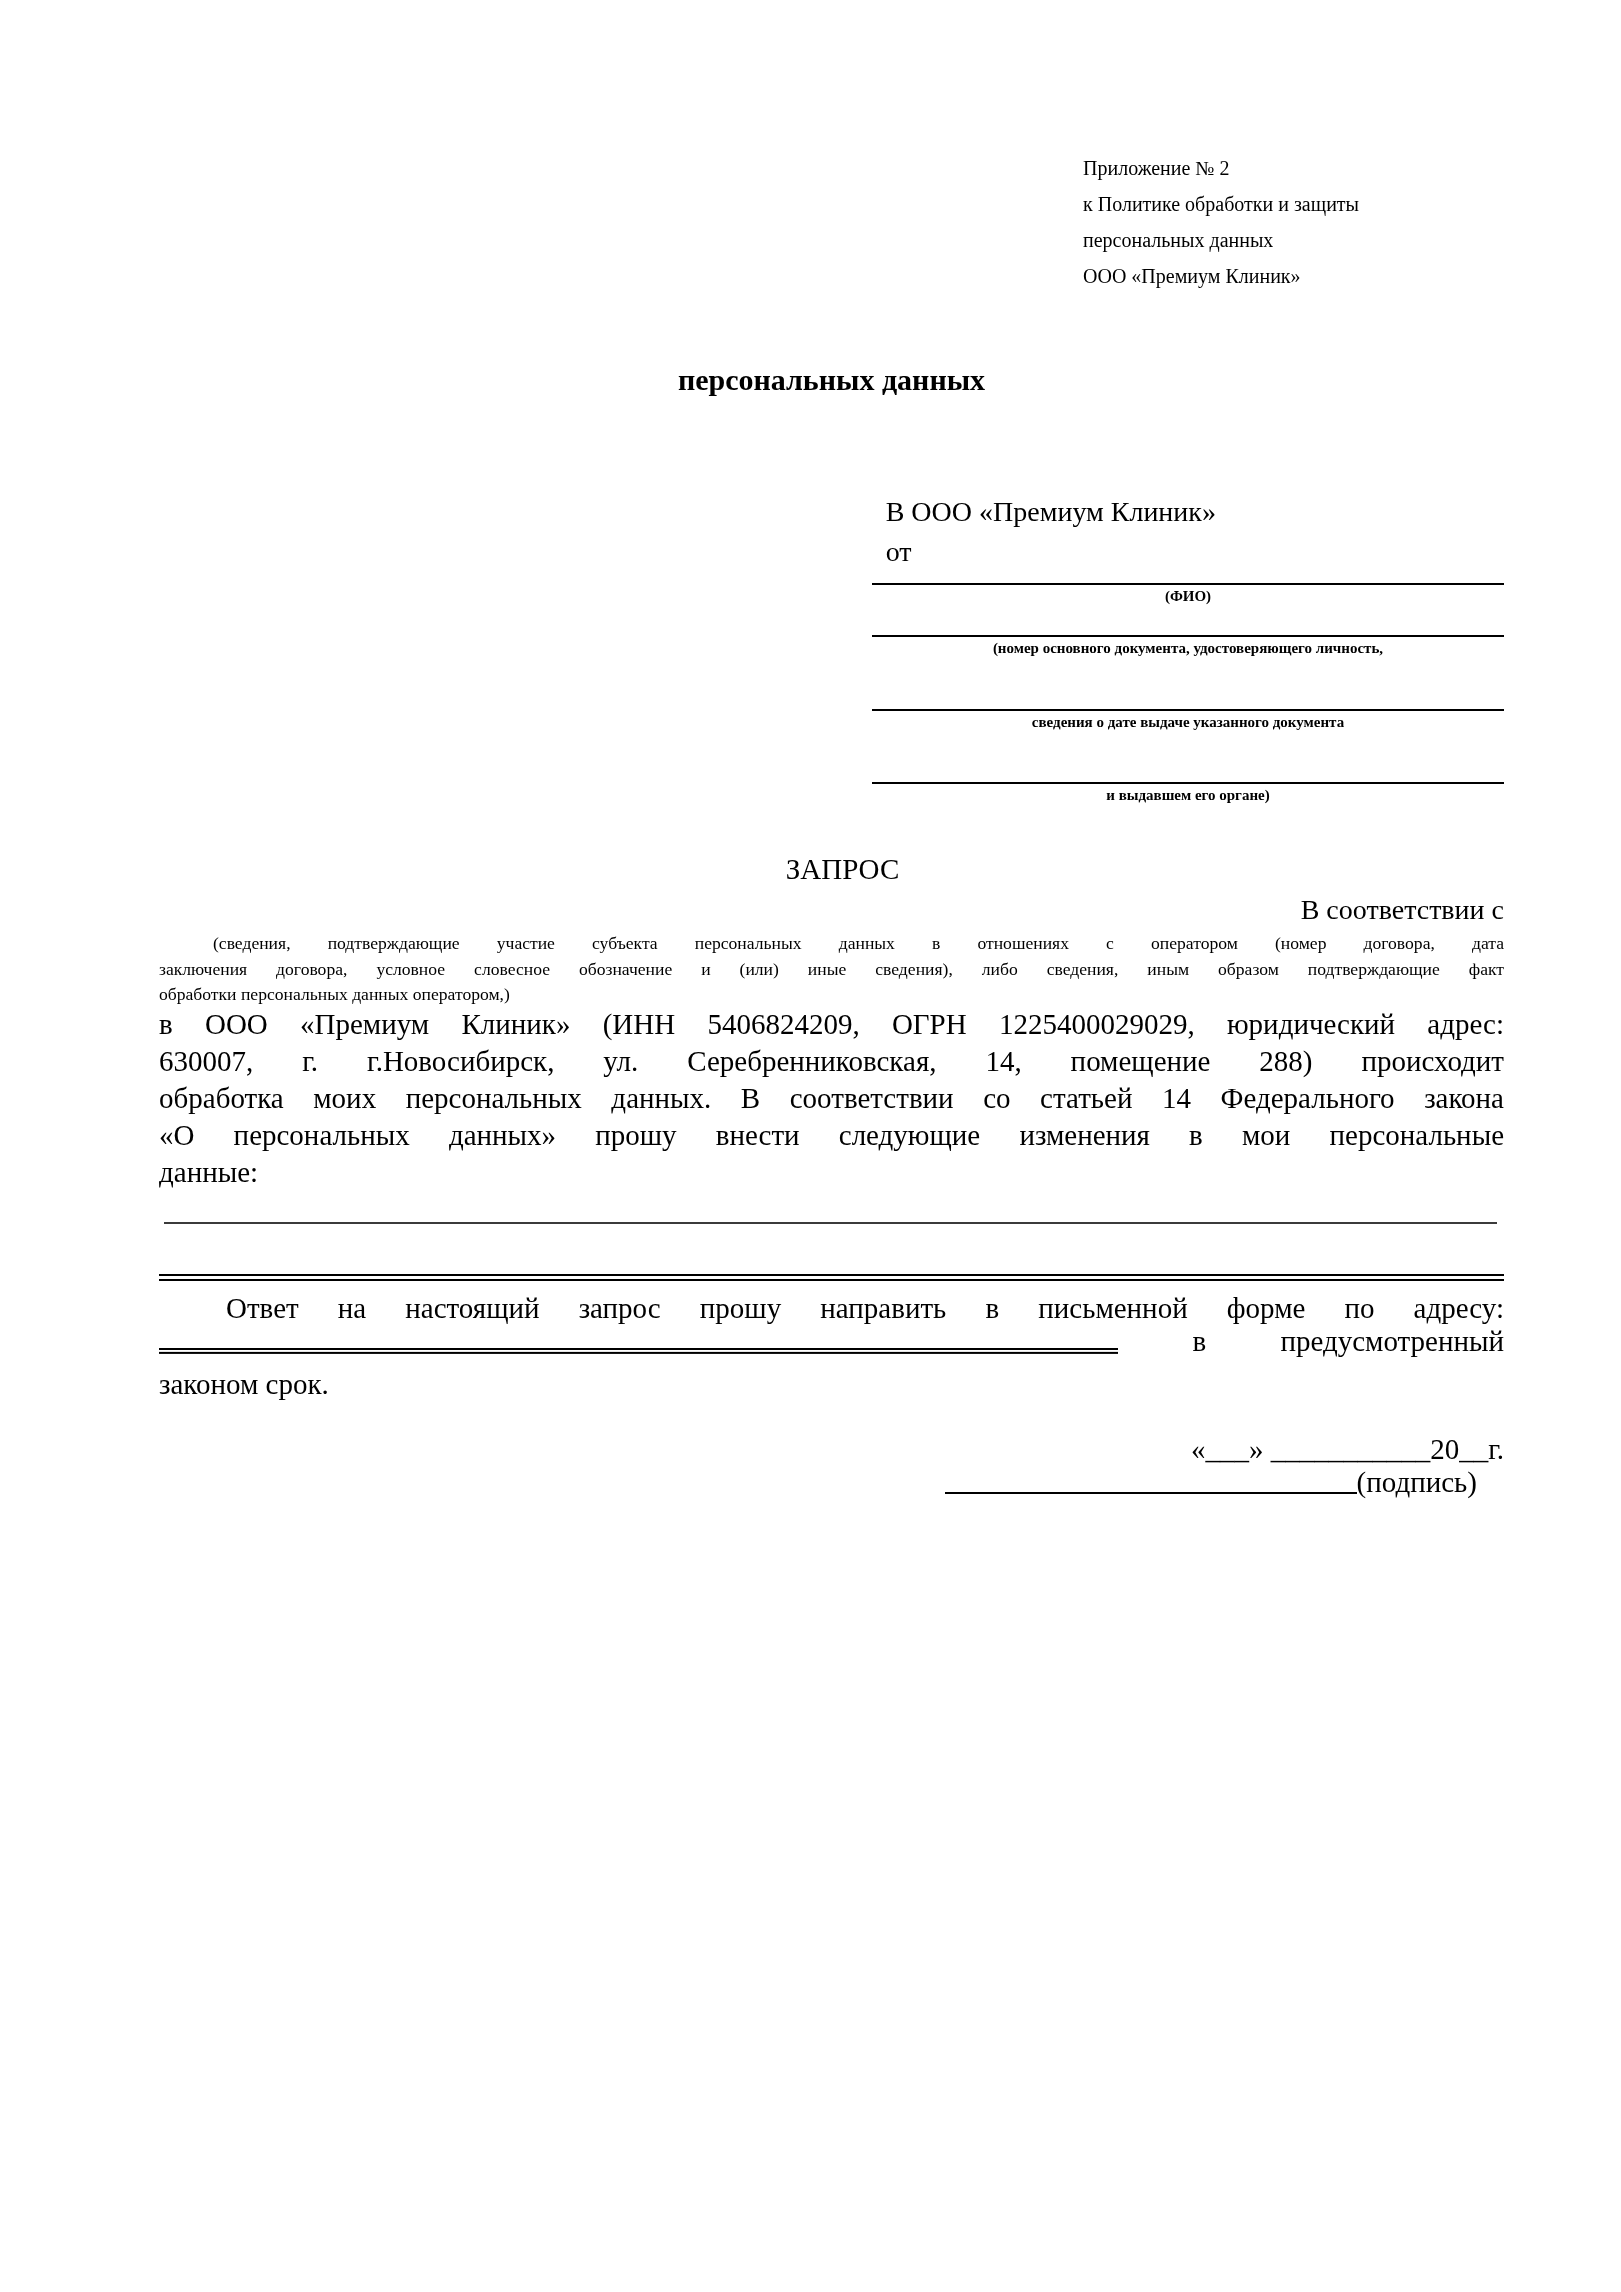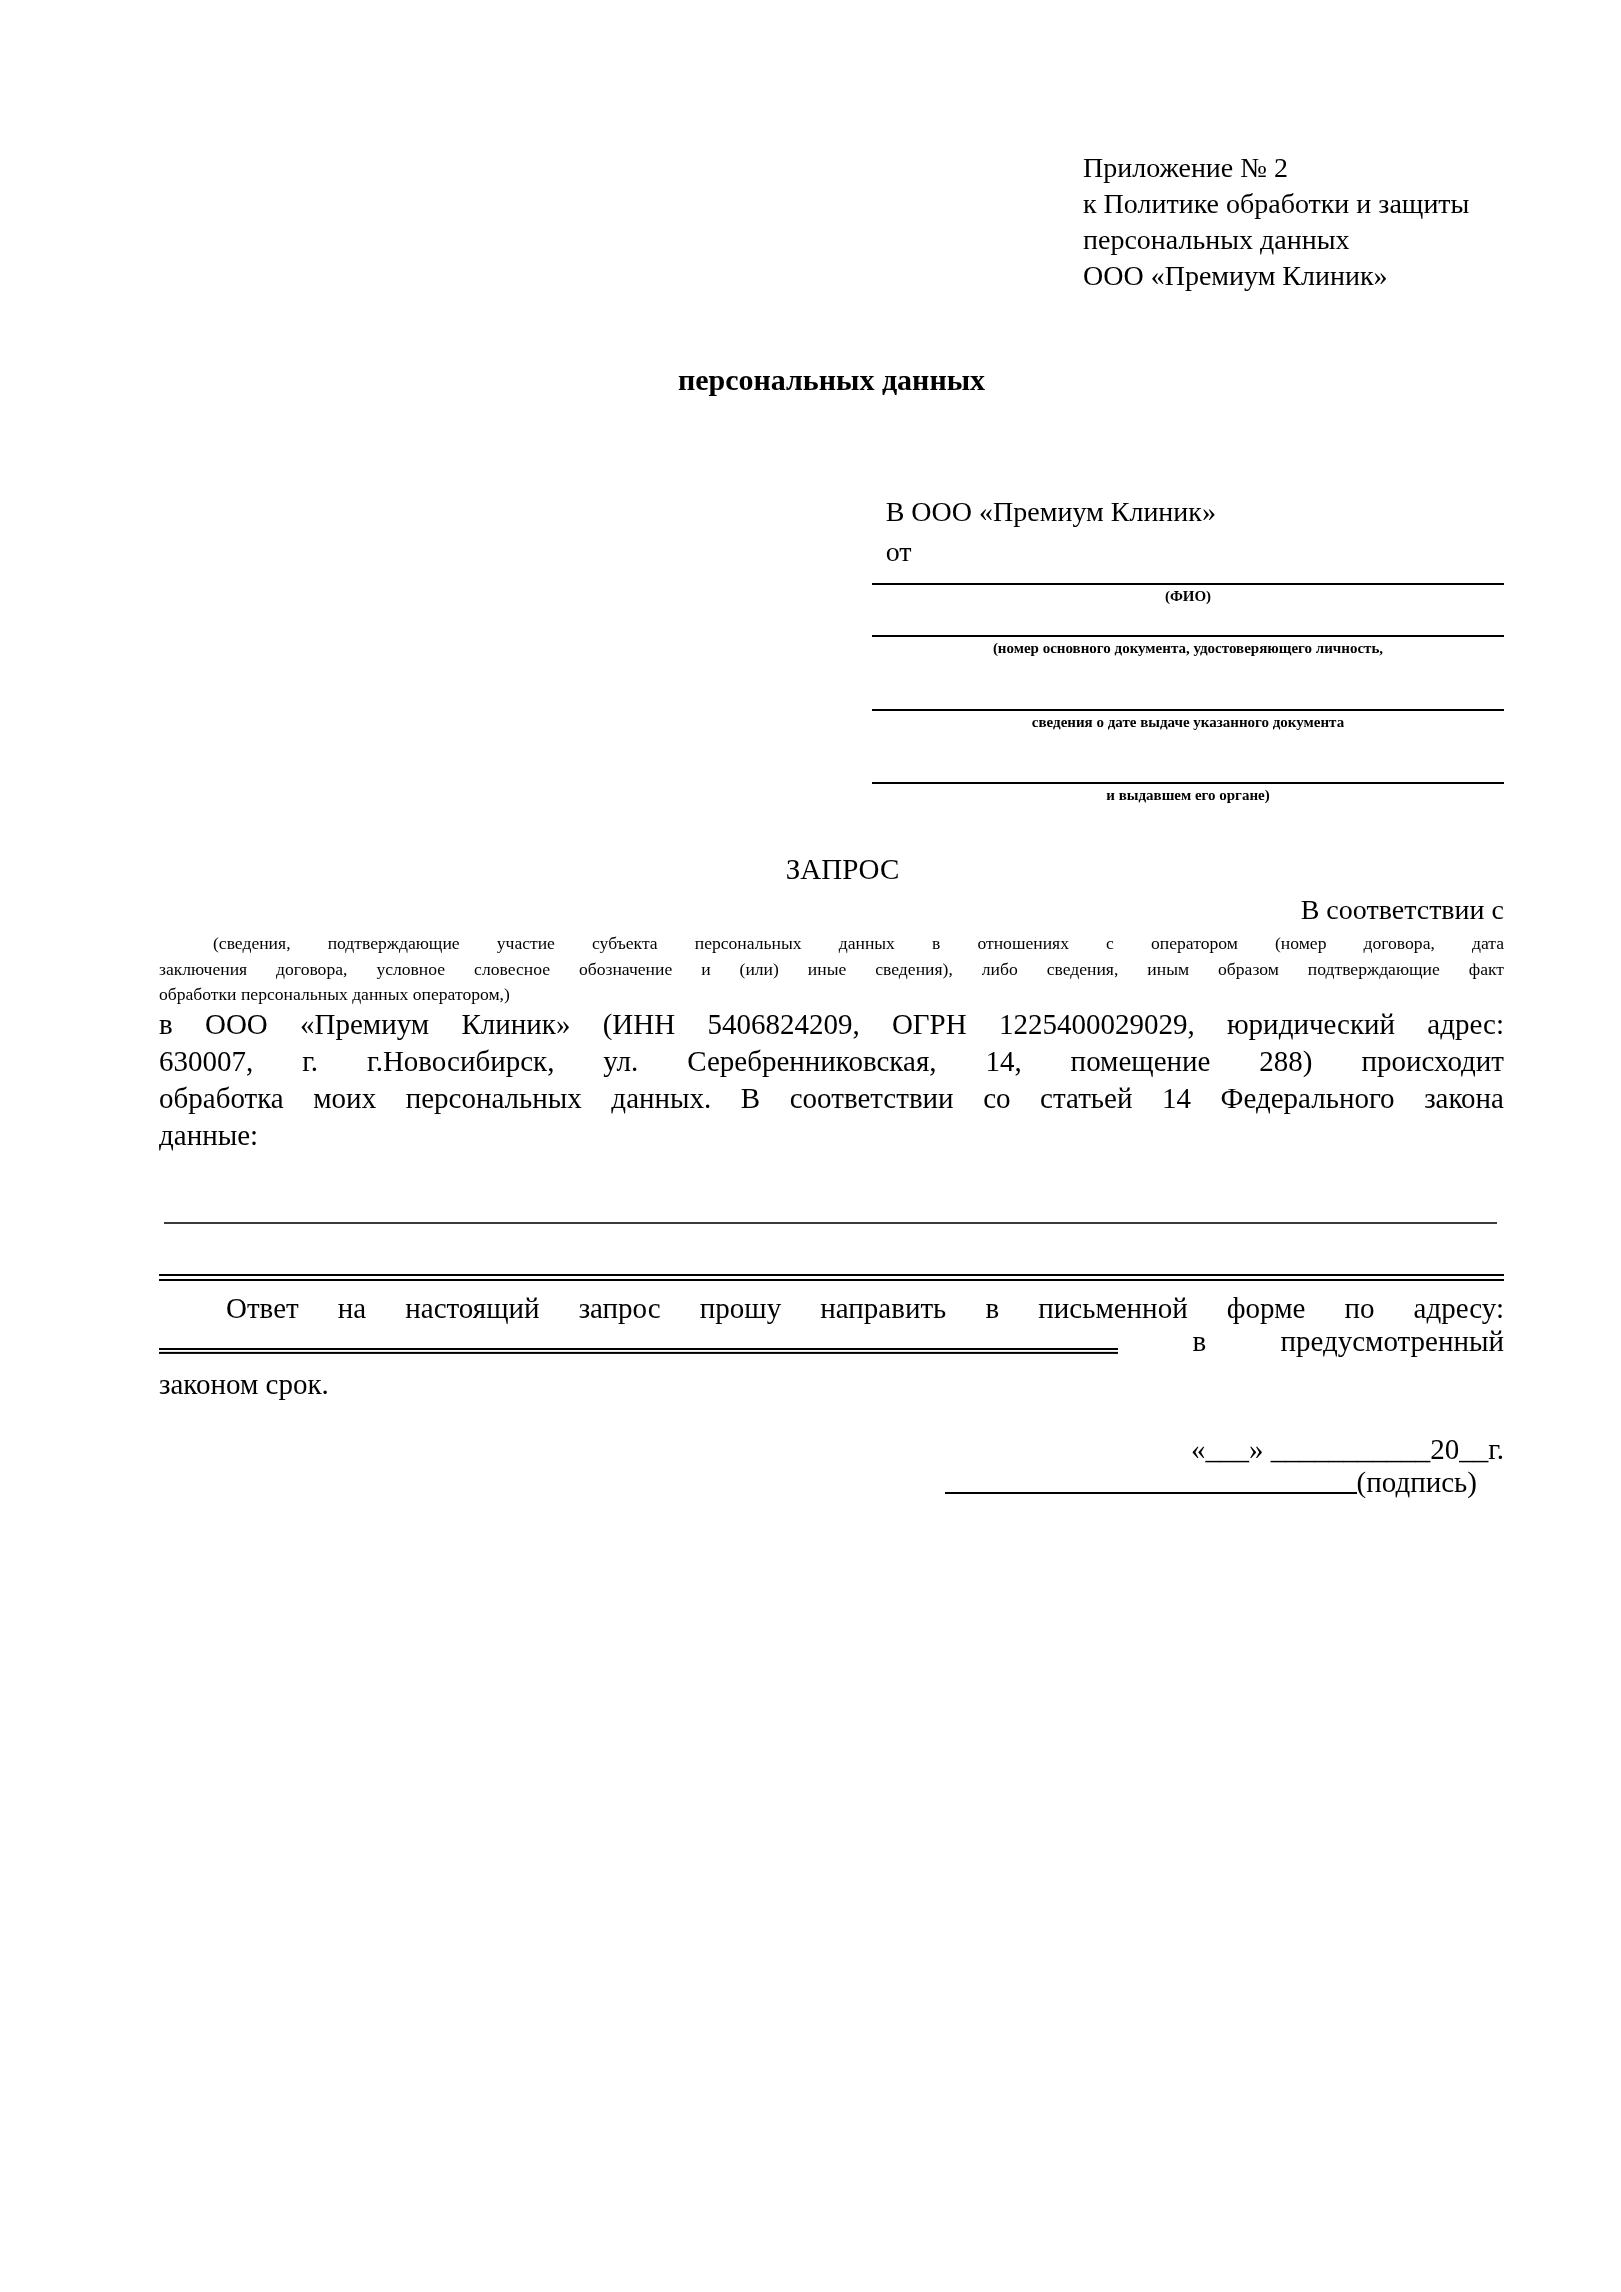--- a/index.html
+++ b/index.html
@@ -12,21 +12,21 @@
     color: #000;
     overflow: hidden;
   }
 
   
   .note {
     position: absolute;
     left: 1083px;
     top: 150px;
     width: 431px;
-    font-size: 28px;
+    font-size: 20px;
     line-height: 36px;
     text-align: left;
   }
 
   
   .title {
     position: absolute;
     left: 159px;
     top: 357px;
     width: 1345px;
@@ -229,20 +229,21 @@
   <div class="fineprint">
     <div class="fp-line first">(сведения, подтверждающие участие субъекта персональных данных в отношениях с оператором (номер договора, дата</div>
     <div class="fp-line">заключения договора, условное словесное обозначение и (или) иные сведения), либо сведения, иным образом подтверждающие факт</div>
     <div class="fp-line last">обработки персональных данных оператором,)</div>
   </div>
 
   <div class="bodytext">
     <div class="b-line">в ООО «Премиум Клиник» (ИНН 5406824209, ОГРН 1225400029029, юридический адрес:</div>
     <div class="b-line">630007, г. г.Новосибирск, ул. Серебренниковская, 14, помещение 288) происходит</div>
     <div class="b-line">обработка моих персональных данных. В соответствии со статьей 14 Федерального закона</div>
+    <div class="b-line">«О персональных данных» прошу внести следующие изменения в мои персональные</div>
     <div class="b-line last">данные:</div>
   </div>
 
   <div class="ruleA"></div>
   <div class="ruleB"></div>
 
   <div class="reply-sentence">Ответ на настоящий запрос прошу направить в письменной форме по адресу:</div>
 
   <div class="reply-row">
     <span class="reply-fill"></span>

